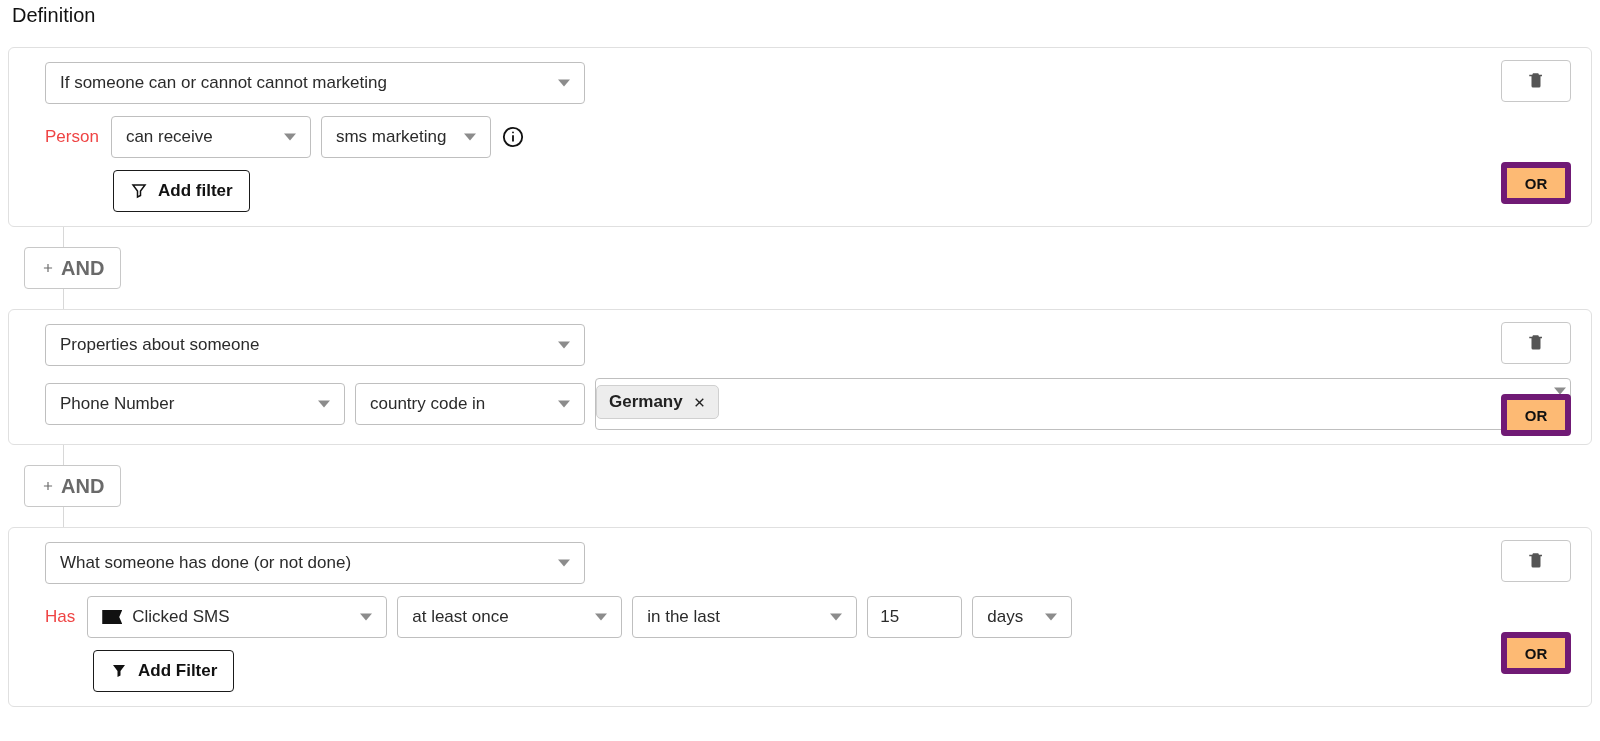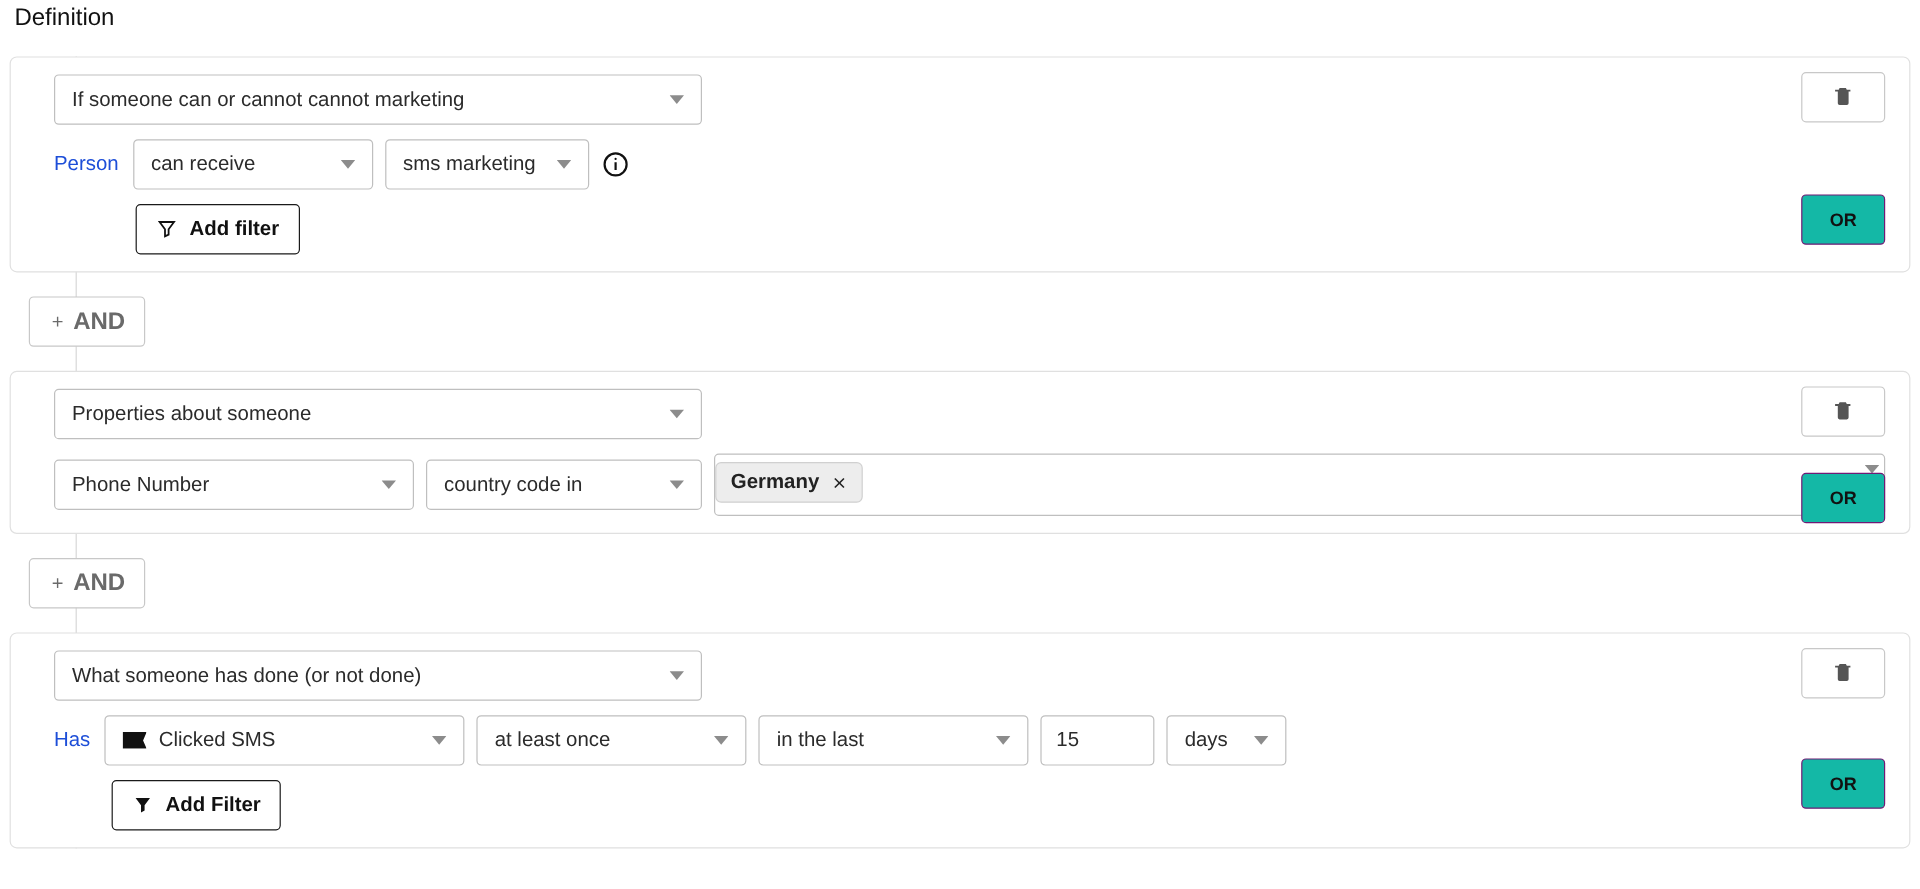--- a/index.html
+++ b/index.html
@@ -41,21 +41,21 @@
     display: flex;
     align-items: center;
     gap: 10px;
     flex-wrap: wrap;
     margin-bottom: 12px;
   }
   .row:last-child { margin-bottom: 0; }
 
   .static-label {
     font-size: 17px;
-    color: #1d4ed8;
+    color: #ef4444;
     margin-right: 2px;
   }
 
   .sel {
     display: inline-flex;
     align-items: center;
     justify-content: space-between;
     border: 1px solid #bfbfbf;
     border-radius: 4px;
     background: #fff;
@@ -136,23 +136,23 @@
     background: #fff;
     cursor:pointer;
     color:#555;
   }
   .or-btn {
     display:inline-flex;
     align-items:center;
     justify-content:center;
     width: 70px;
     height: 42px;
-    border: 1px solid #701a75;
-    border-radius: 4px;
-    background: #14b8a6;
+    border: 6px solid #701a75;
+    border-radius: 4px;
+    background: #fdba74;
     cursor:pointer;
     font-weight:700;
     font-size:15px;
     color:#111;
   }
   .block-right {
     position: absolute;
     right: 20px;
     top: 12px;
     display:flex;

